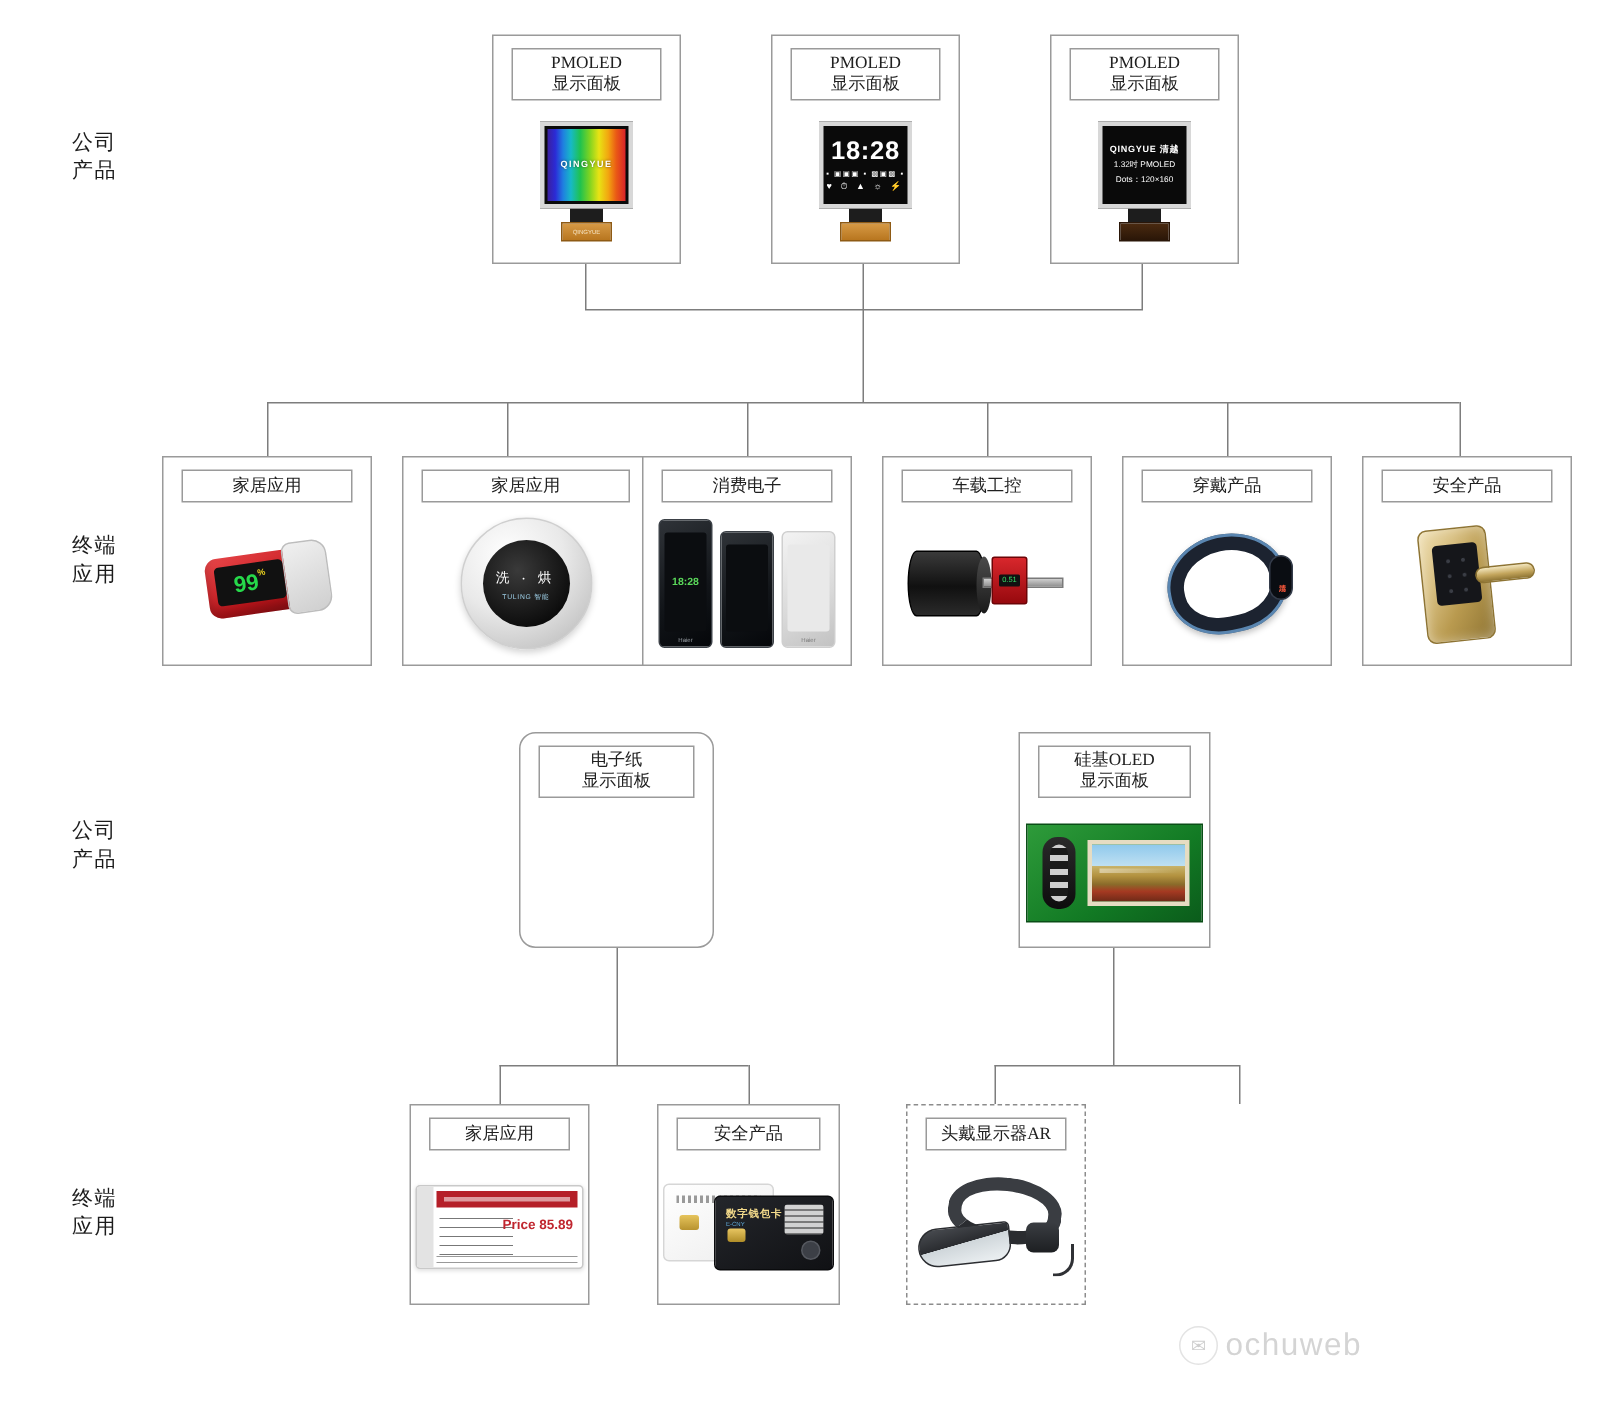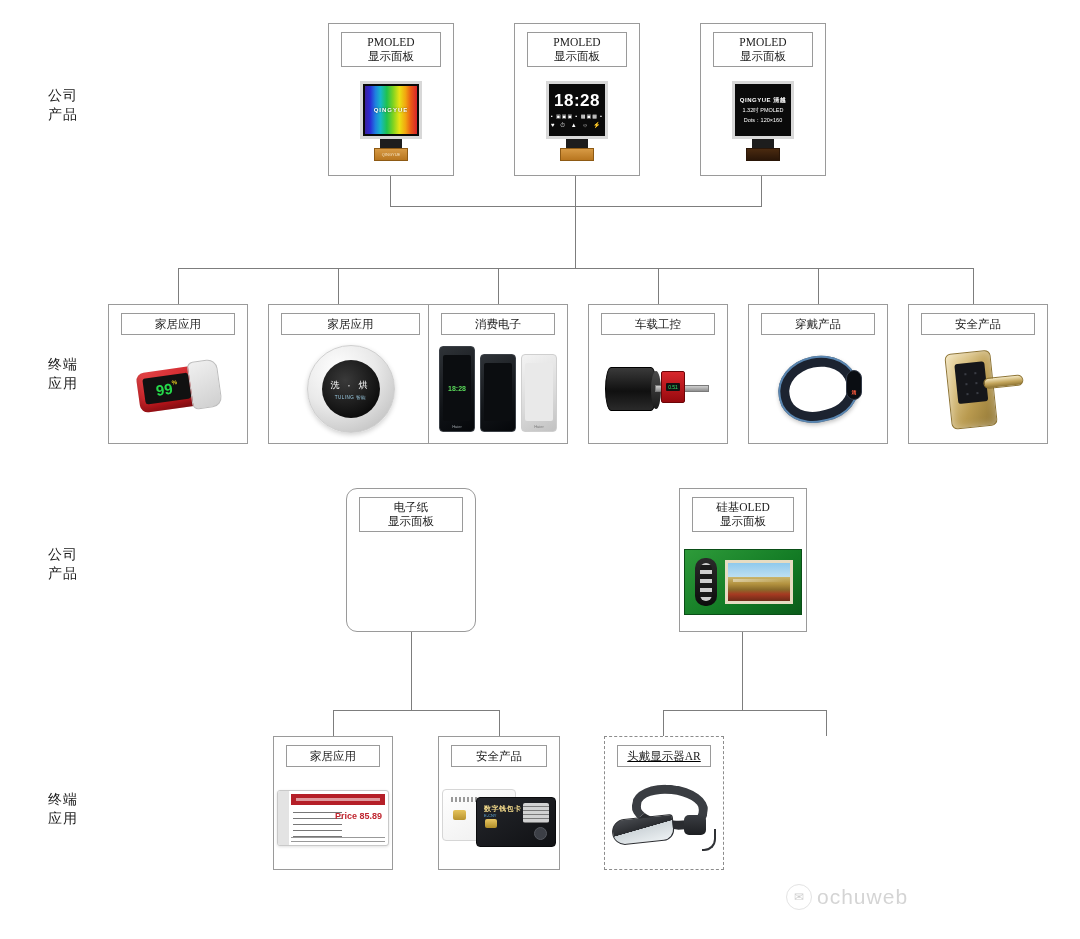--- a/index.html
+++ b/index.html
@@ -31,21 +31,21 @@
 
   
   .node {
     position: absolute;
     border: 1px solid #9a9a9a;
     background: #fff;
     display: flex;
     flex-direction: column;
     align-items: center;
   }
-  .node.dashed { border: 1px dashed #8c8c8c; text-decoration: underline; }
+  .node.dashed { border: 1px dashed #8c8c8c; }
   .cap {
     border: 1px solid #9a9a9a;
     background: #fff;
     text-align: center;
     font-size: 11.5px;
     line-height: 14px;
     color: #202020;
     padding: 3px 2px;
     width: calc(100% - 24px);
     margin-top: 8px;

